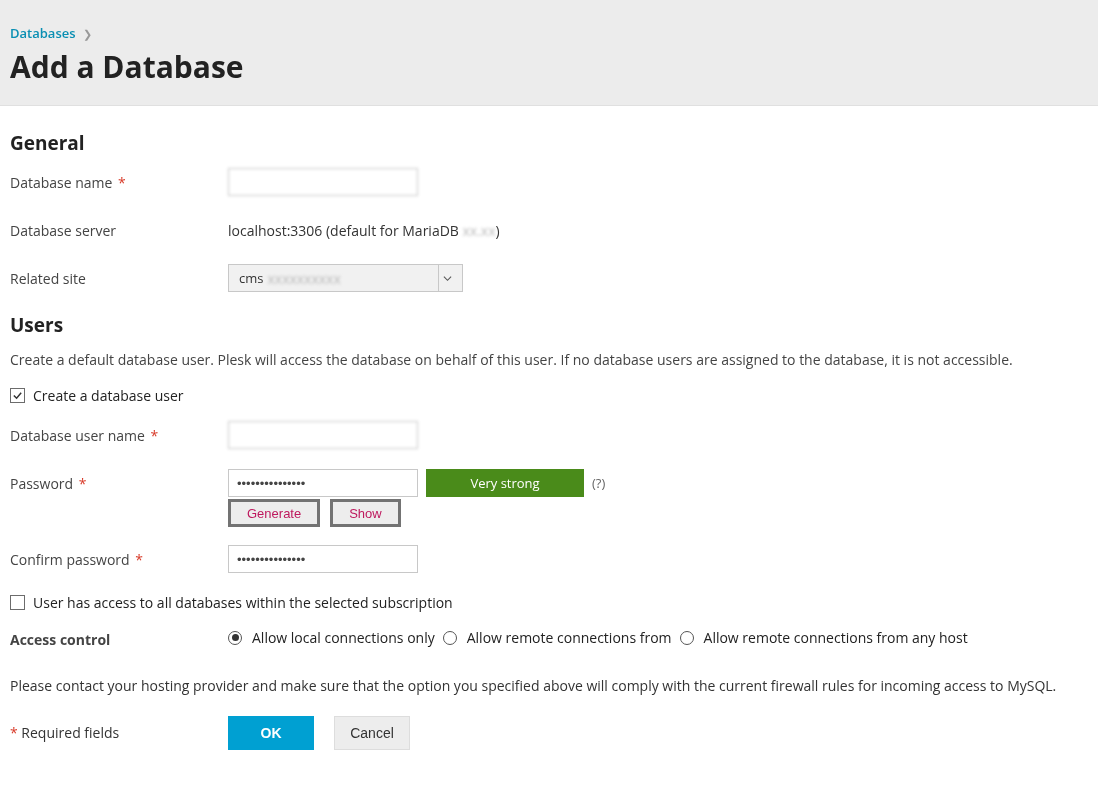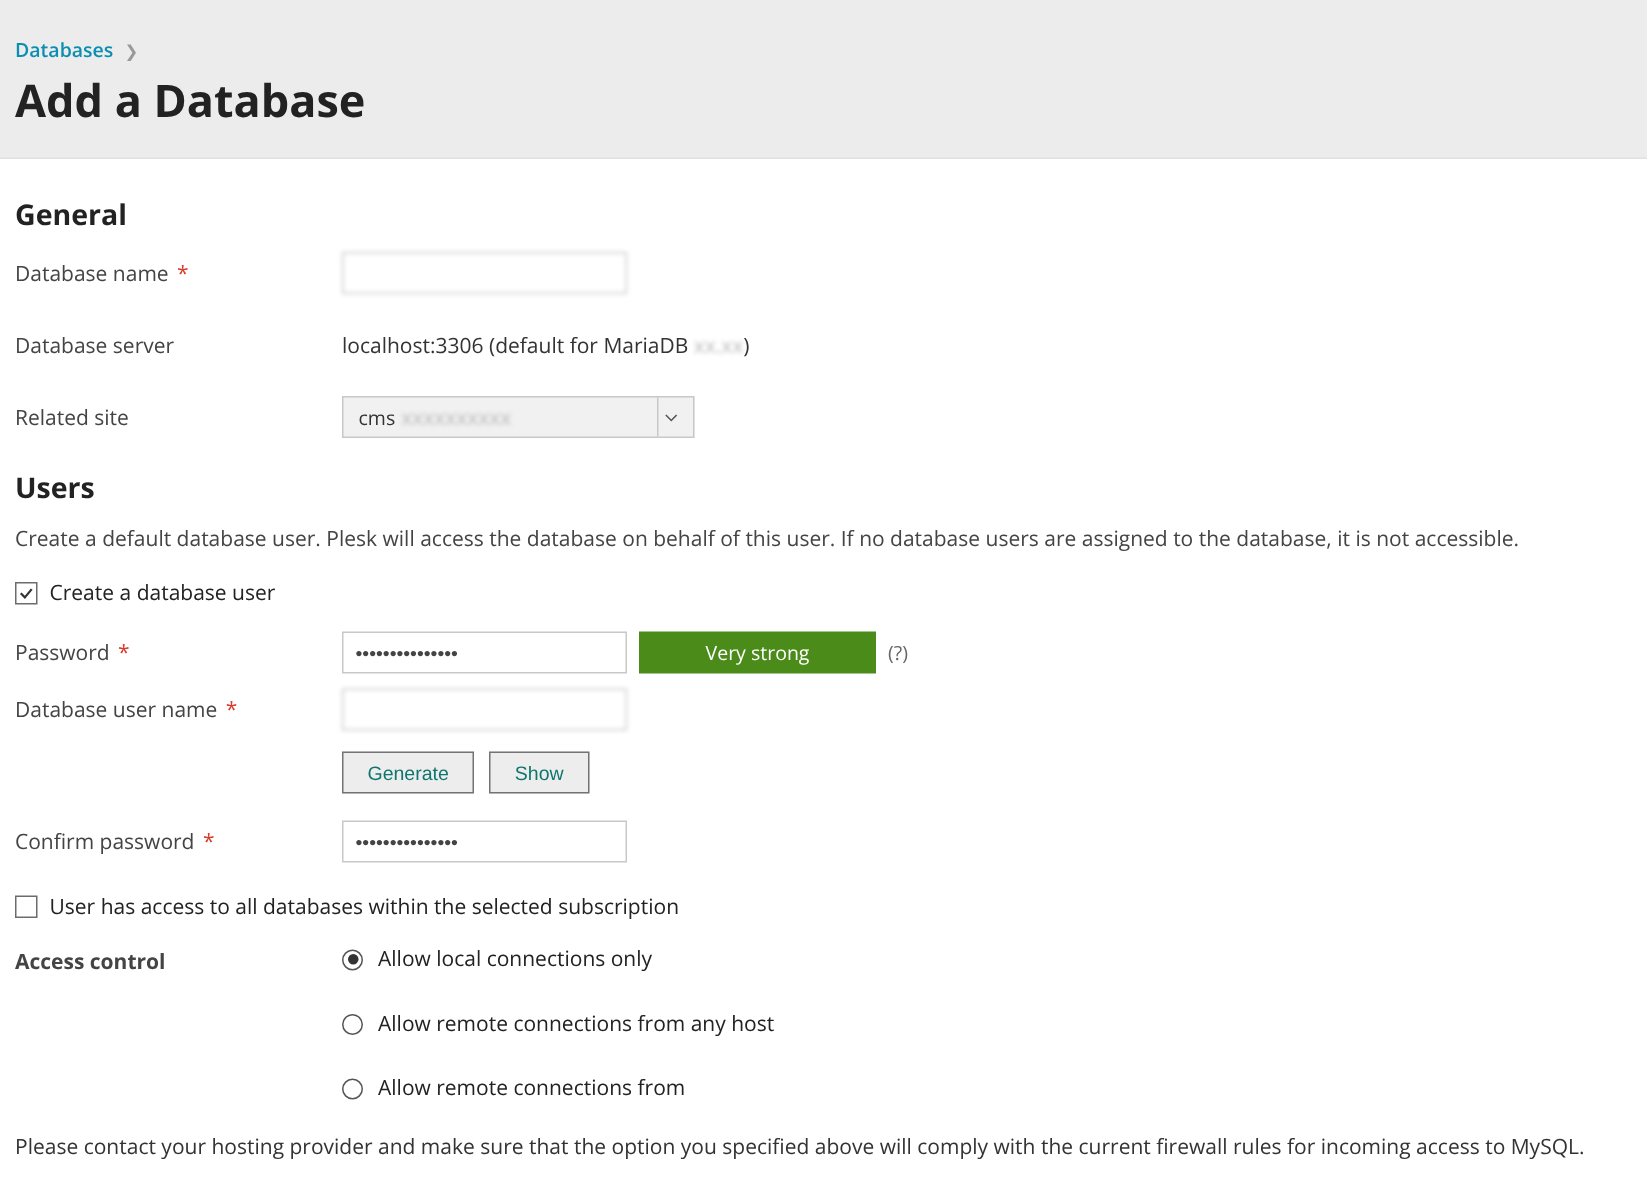--- a/index.html
+++ b/index.html
@@ -27,23 +27,23 @@
 .select .sel-arrow svg { width: 9px; height: 9px; }
 .static-text { color: #333; }
 .static-blur { color: #bbb; filter: blur(1.5px); display:inline-block; }
 .help-text { color: #444; margin: 8px 0 16px 0; line-height: 1.45; }
 .check-row { display: flex; align-items: center; margin: 8px 0 16px 0; }
 .checkbox { width: 15px; height: 15px; border: 1px solid #6c6c6c; margin-right: 8px; display:flex; align-items:center; justify-content:center; cursor:pointer; background:#fff; }
 .checkbox.checked svg { display:block; }
 .checkbox svg { display:none; width:11px; height:11px; }
 .strength-badge { background: #4a8b1a; color: #fff; width: 158px; height: 28px; display:flex; align-items:center; justify-content:center; font-size: 13px; }
 .help-icon { color: #666; font-size: 13px; }
-.btn { background: #ededed; border: 1px solid #737373; height: 28px; padding: 0 16px; font-size: 13px; color: #0f766e; cursor:pointer; }
+.btn { background: #ededed; border: 3px solid #737373; height: 28px; padding: 0 16px; font-size: 13px; color: #be185d; cursor:pointer; }
 .btn-row { display: flex; gap: 10px; margin-left: 0; }
-.radio-group { display: flex; flex-direction: column; gap: 24px; }
+.radio-group { display: flex; flex-direction: row; gap: 8px; }
 .radio-row { display: flex; align-items: center; }
 .radio { width: 14px; height: 14px; border: 1px solid #555; border-radius: 50%; margin-right: 10px; display:flex; align-items:center; justify-content:center; cursor:pointer; }
 .radio.selected::after { content:""; width:7px; height:7px; background:#333; border-radius:50%; }
 .note { color: #333; margin: 14px 0 20px 0; line-height:1.4; }
 .footer-row { display: flex; align-items: center; }
 .req-note { color: #d83b2a; width: 218px; flex-shrink:0; }
 .req-note .txt { color: #333; }
 .btn-primary { background: #00a0d2; color:#fff; border:none; height: 34px; width: 86px; font-size:14px; font-weight:700; cursor:pointer; margin-right: 20px; }
 .btn-secondary { background: #ededed; border:1px solid #ddd; height: 34px; width: 76px; font-size:14px; color:#333; cursor:pointer; }
 .extra-row { margin-top: -6px; margin-bottom: 18px; margin-left: 218px; }
@@ -102,37 +102,37 @@
 
   <div class="check-row">
     <span class="checkbox checked">
       <svg viewBox="0 0 12 12">
           <path d="M2 6 L5 9 L10 3" fill="none" stroke="#333" stroke-width="1.6"></path>
         </svg>
     </span>
     <span>Create a database user</span>
   </div>
 
+  <div class="form-row">
+    <div class="form-label">
+      <span>Database user name</span><span class="req"> *</span>
+    </div>
+    <div class="form-field">
+      <input type="text" class="blurred" value="" style="">
+    </div>
+  </div>
+
   <div class="form-row" style="margin-bottom:8px;">
     <div class="form-label">
       <span>Password</span><span class="req"> *</span>
     </div>
     <div class="form-field">
       <input type="password" value="•••••••••••••••" style="">
       <div class="strength-badge">Very strong</div>
       <span class="help-icon">(?)</span>
-    </div>
-  </div>
-
-  <div class="form-row">
-    <div class="form-label">
-      <span>Database user name</span><span class="req"> *</span>
-    </div>
-    <div class="form-field">
-      <input type="text" class="blurred" value="" style="">
     </div>
   </div>
 
   <div class="extra-row btn-row">
     <button class="btn">Generate</button>
     <button class="btn">Show</button>
   </div>
 
   <div class="form-row">
     <div class="form-label">
@@ -152,25 +152,25 @@
 
   <div class="form-row" style="align-items:flex-start;">
     <div class="form-label" style="padding-top:2px;font-weight:bold;">Access control</div>
     <div class="radio-group">
       <div class="radio-row">
         <span class="radio selected"></span>
         <span>Allow local connections only</span>
       </div>
       <div class="radio-row">
         <span class="radio"></span>
-        <span>Allow remote connections from any host</span>
+        <span>Allow remote connections from</span>
       </div>
       <div class="radio-row">
         <span class="radio"></span>
-        <span>Allow remote connections from</span>
+        <span>Allow remote connections from any host</span>
       </div>
     </div>
   </div>
 
   <p class="note">Please contact your hosting provider and make sure that the option you specified above will comply with the current firewall rules for incoming access to MySQL.</p>
 
   <div class="footer-row">
     <div class="req-note">
       <span>*</span> <span class="txt">Required fields</span>
     </div>

